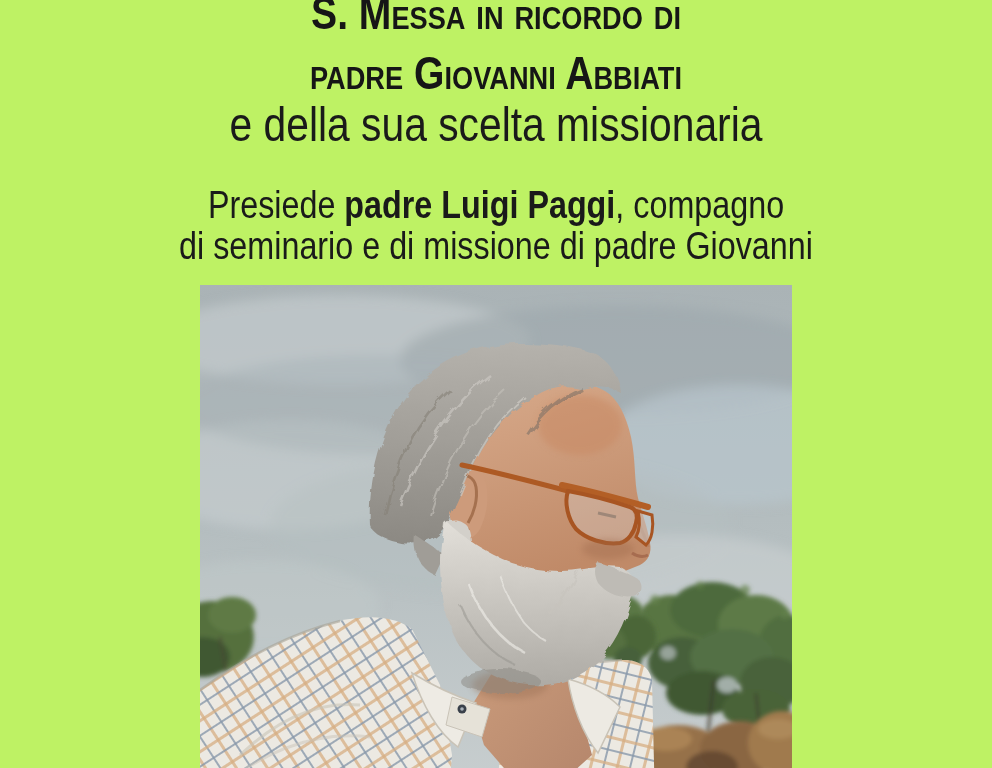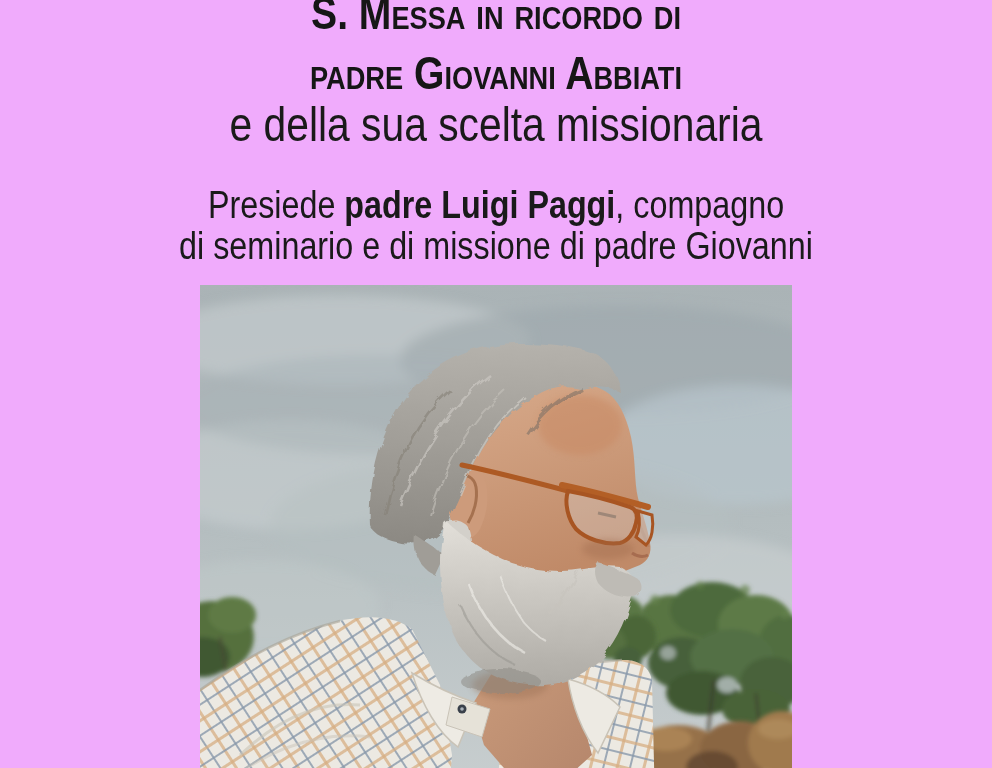--- a/index.html
+++ b/index.html
@@ -1,20 +1,20 @@
 <!DOCTYPE html>
 <html style="--c-sky: #b2bab9; --c-sky-light: #c9cfd0; --c-cloud-dark: #9ca7ab; --c-sky-blue: #b9c6ce; --c-hair: #a7a49e; --c-hair-dark: #807d77; --c-skin: #cf9c7c; --c-skin-shadow: #b07c5e; --c-beard: #dcd9d3; --c-beard-shadow: #a5a29c; --c-glasses: #ad5a24; --c-shirt: #ece9e2; --c-plaid-tan: #d6ae83; --c-plaid-blue: #8a99ab; --c-tree: #557140; --c-tree-dark: #46603a; --c-rock: #96714a; --c-rock-dark: #5e452e; --c-button: #39404a;"><head>
 <meta charset="utf-8">
 <style>
   html,body{margin:0;padding:0;}
   body{
     width:992px;height:768px;overflow:hidden;background:#ffffff;
     font-family:"Liberation Sans","DejaVu Sans",sans-serif;color:#141414;
   }
-  .poster{position:relative;width:992px;height:768px;background:#f0abfc;}
+  .poster{position:relative;width:992px;height:768px;background:#bef264;}
   .line{
     position:absolute;left:0;right:0;text-align:center;white-space:nowrap;
     transform:scaleX(0.85);line-height:1;
   }
   .title-sc{
     font-variant:small-caps;font-weight:bold;font-size:46px;letter-spacing:0px;color:#161616;
   }
   .t1{top:-10px;}
   .t2{top:50px;}
   .subtitle{top:101px;font-size:48px;font-weight:400;color:#1a1a1a;}

